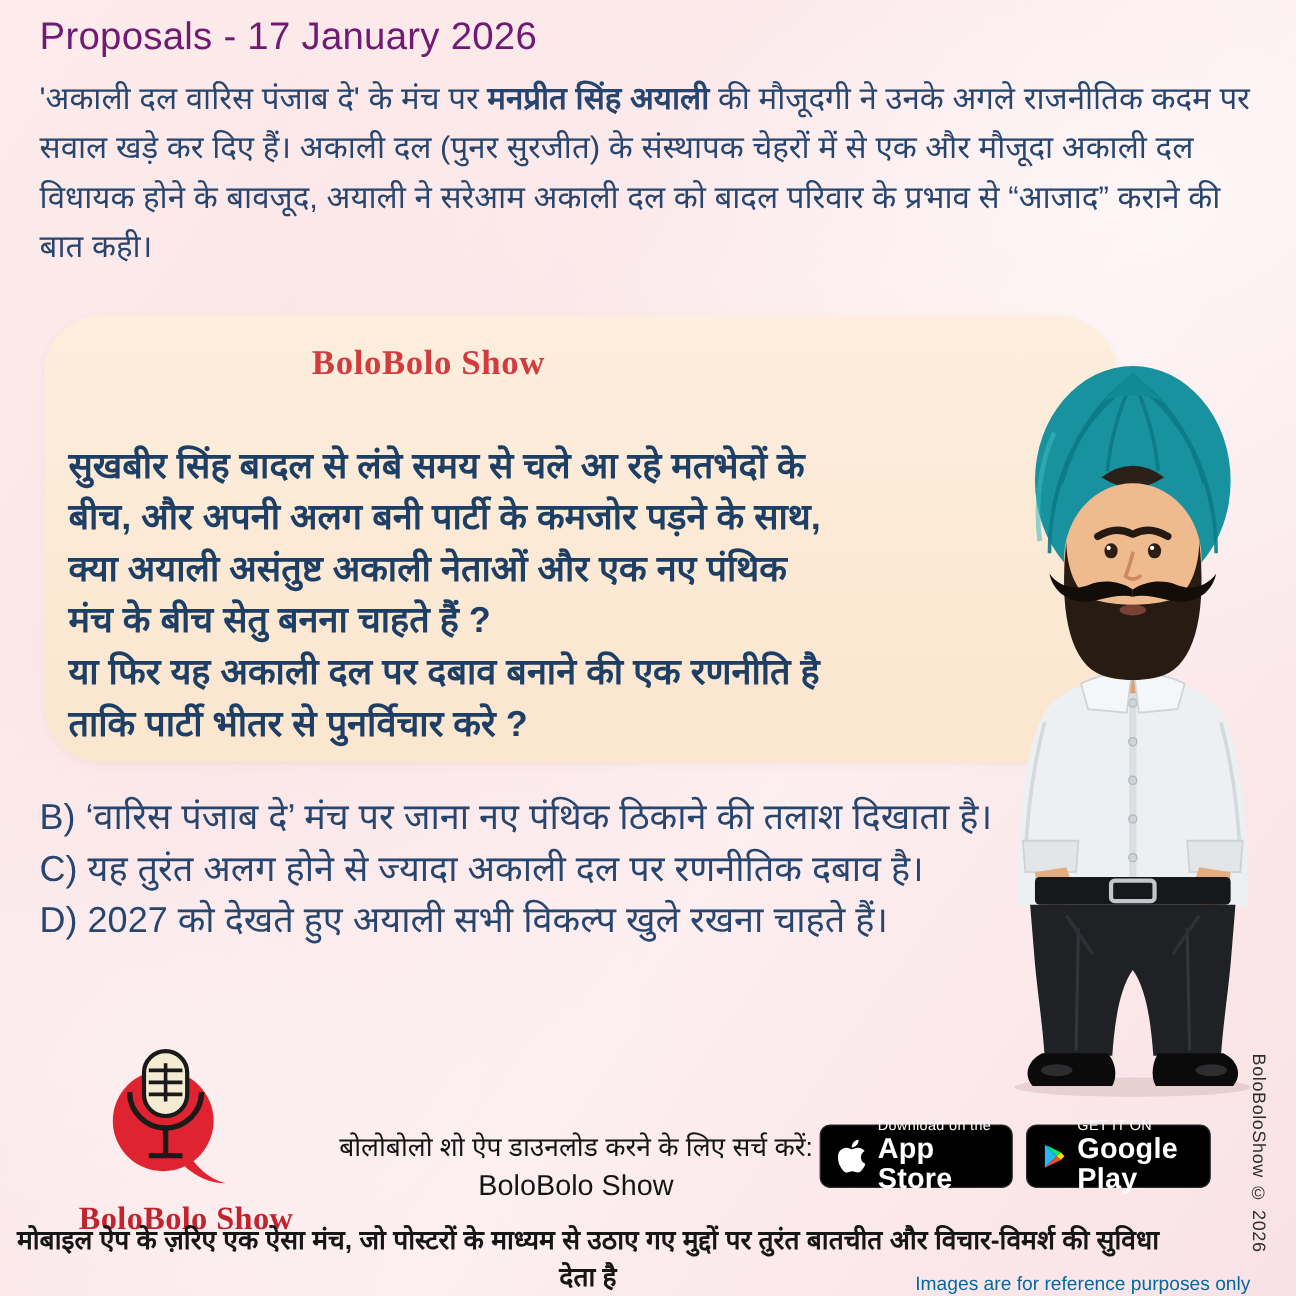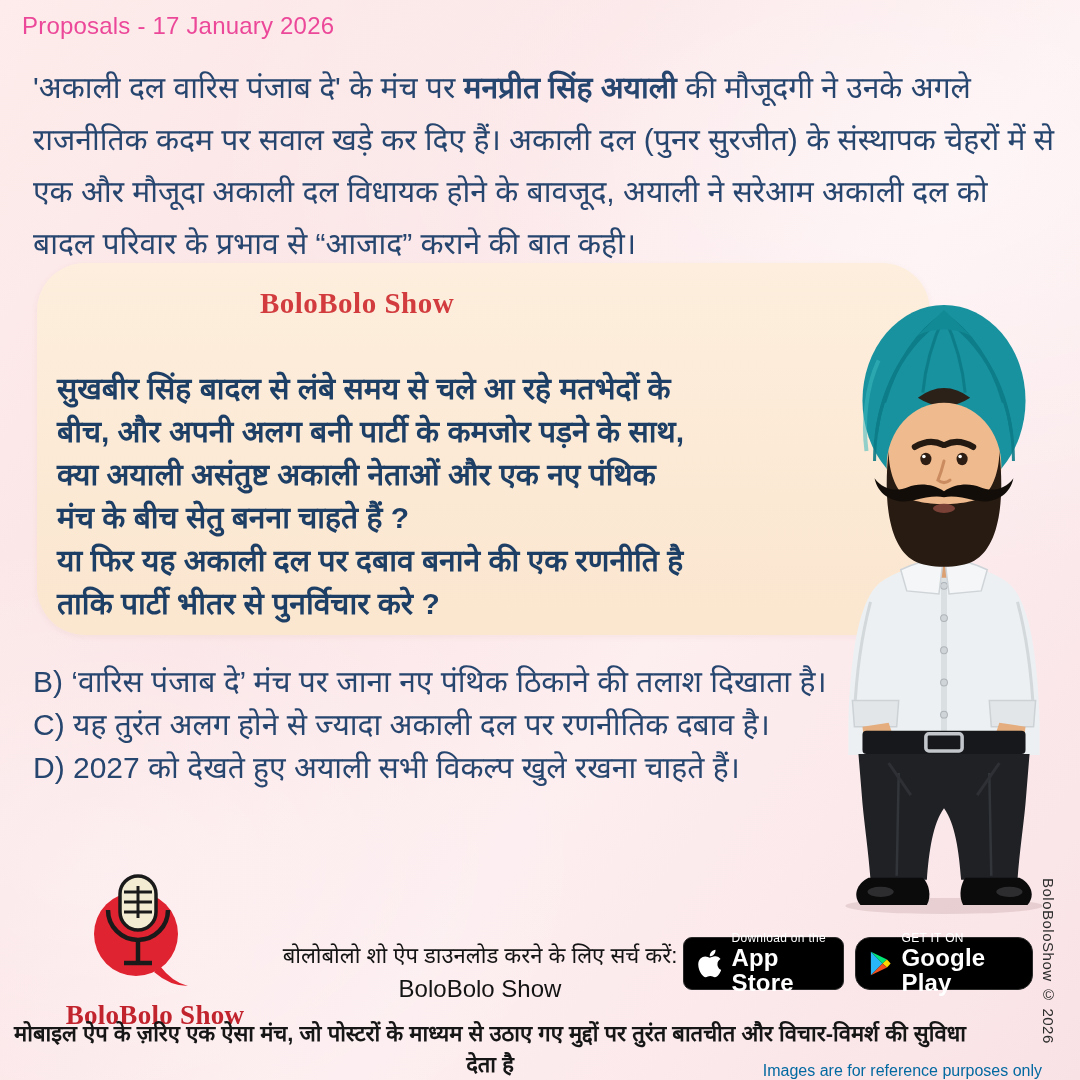--- a/index.html
+++ b/index.html
@@ -4,22 +4,22 @@
 <style>
   html,body{margin:0;padding:0;}
   body{
     width:1080px;height:1080px;position:relative;overflow:hidden;
     font-family:"Liberation Sans","DejaVu Sans",sans-serif;
     background:
       radial-gradient(1200px 700px at 85% 15%, rgba(255,255,255,.45), rgba(255,255,255,0) 60%),
       radial-gradient(900px 600px at 10% 80%, rgba(255,255,255,.35), rgba(255,255,255,0) 55%),
       linear-gradient(125deg,#fdeceb 0%,#fbe4e6 35%,#fdeef0 60%,#f9e2e5 100%);
   }
-  .hdr{position:absolute;left:22px;top:12px;font-size:24px;color:#ec4899;letter-spacing:.2px;}
-  .intro{position:absolute;left:33px;top:62px;width:1024px;font-size:30px;line-height:52px;color:#27466f;}
+  .hdr{position:absolute;left:33px;top:12px;font-size:32px;color:#701a75;letter-spacing:.2px;}
+  .intro{position:absolute;left:33px;top:62px;width:1024px;font-size:26px;line-height:41px;color:#27466f;}
   .intro b{font-weight:700;}
   .card{
     position:absolute;left:37px;top:263px;width:893px;height:372px;border-radius:48px;
     background:linear-gradient(180deg,#fdeedd 0%,#fbe6cf 100%);
     box-shadow:0 2px 6px rgba(180,120,90,.08);
   }
   .card-brand{
     position:absolute;left:20px;top:24px;width:600px;text-align:center;
     font-family:"Liberation Serif","DejaVu Serif",serif;font-weight:700;
     font-size:29px;color:#d23c3f;letter-spacing:.5px;
@@ -42,21 +42,21 @@
   .search-block .l2{font-size:24px;line-height:34px;}
   .badge{
     position:absolute;top:937px;height:53px;background:#000;border-radius:9px;
     display:flex;align-items:center;color:#fff;box-sizing:border-box;
     border:1.5px solid #2a2a2a;padding:0 14px;gap:10px;cursor:pointer;
   }
   .badge .txt{display:flex;flex-direction:column;justify-content:center;line-height:1.05;}
   .badge .small{font-size:12px;letter-spacing:.3px;}
   .badge .big{font-size:24px;font-weight:600;letter-spacing:.2px;}
   .badge-appstore{left:683px;width:161px;}
-  .badge-gplay{left:855px;width:178px;border-radius:15px;}
+  .badge-gplay{left:855px;width:154px;}
   .tagline{position:absolute;left:0;top:1018px;width:980px;text-align:center;color:#161616;font-weight:bold;}
   .tagline .t1{font-size:22px;line-height:31px;}
   .tagline .t2{font-size:22px;line-height:31px;}
   .disclaimer{position:absolute;right:38px;top:1062px;font-size:16px;color:#0369a1;}
   .vcopy{
     position:absolute;left:1040px;top:878px;height:190px;
     writing-mode:vertical-rl;font-size:15px;color:#2d2d2d;letter-spacing:.5px;
   }
 </style>
 </head>

